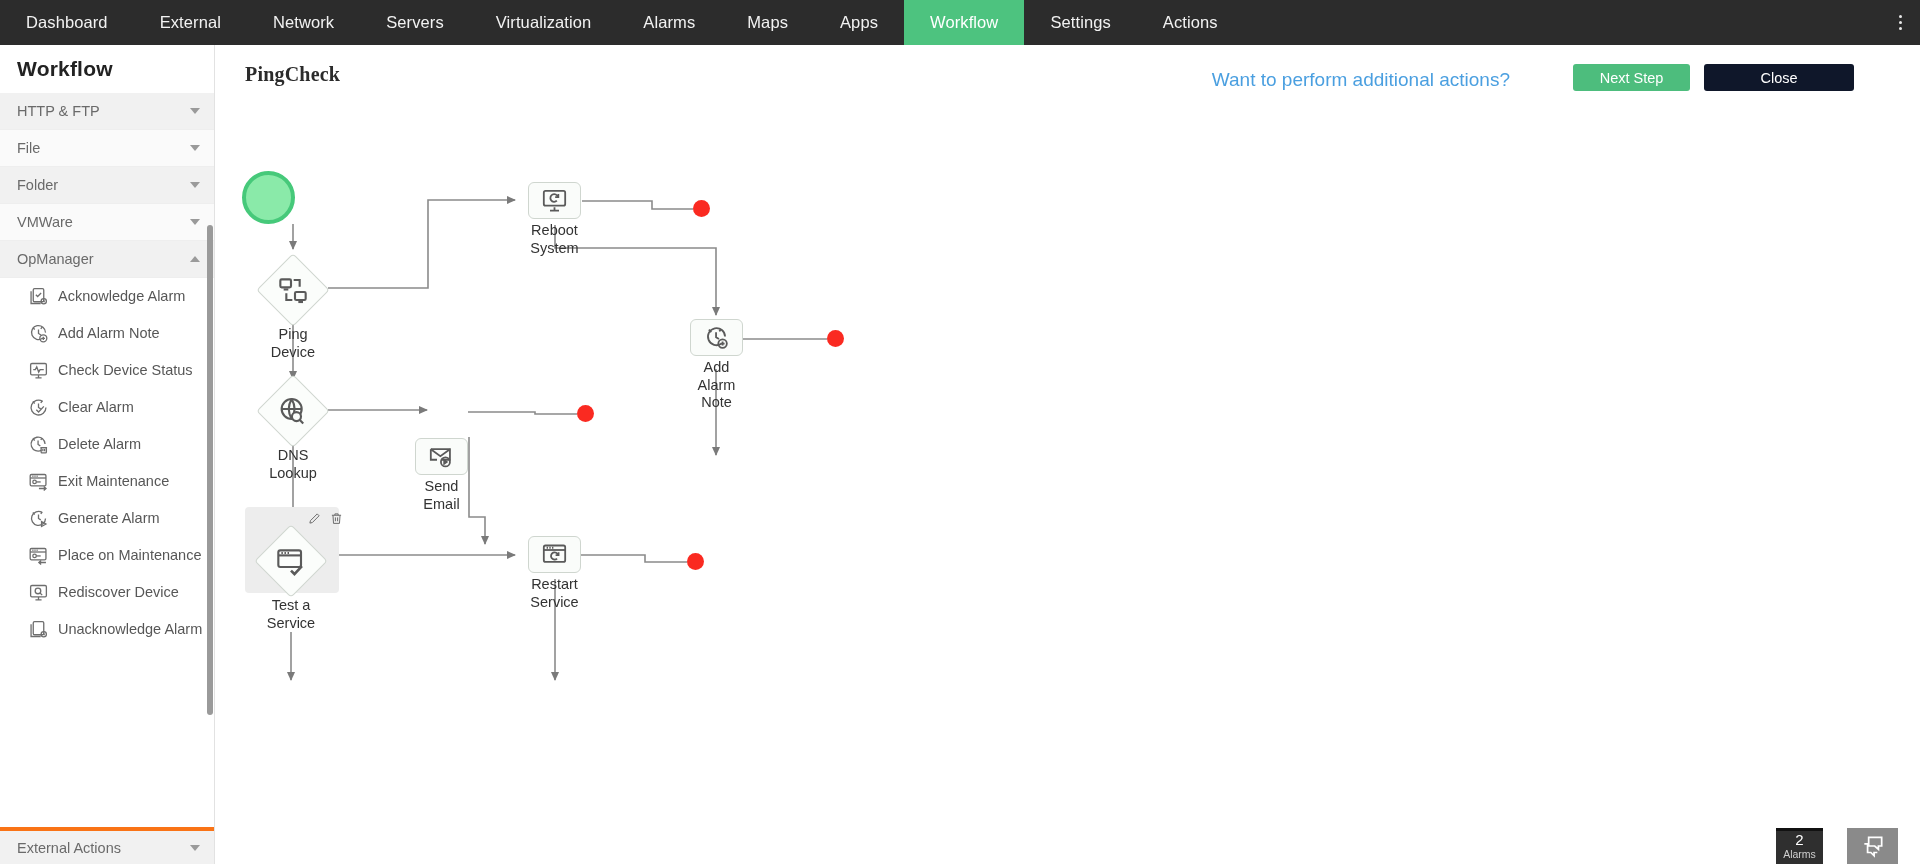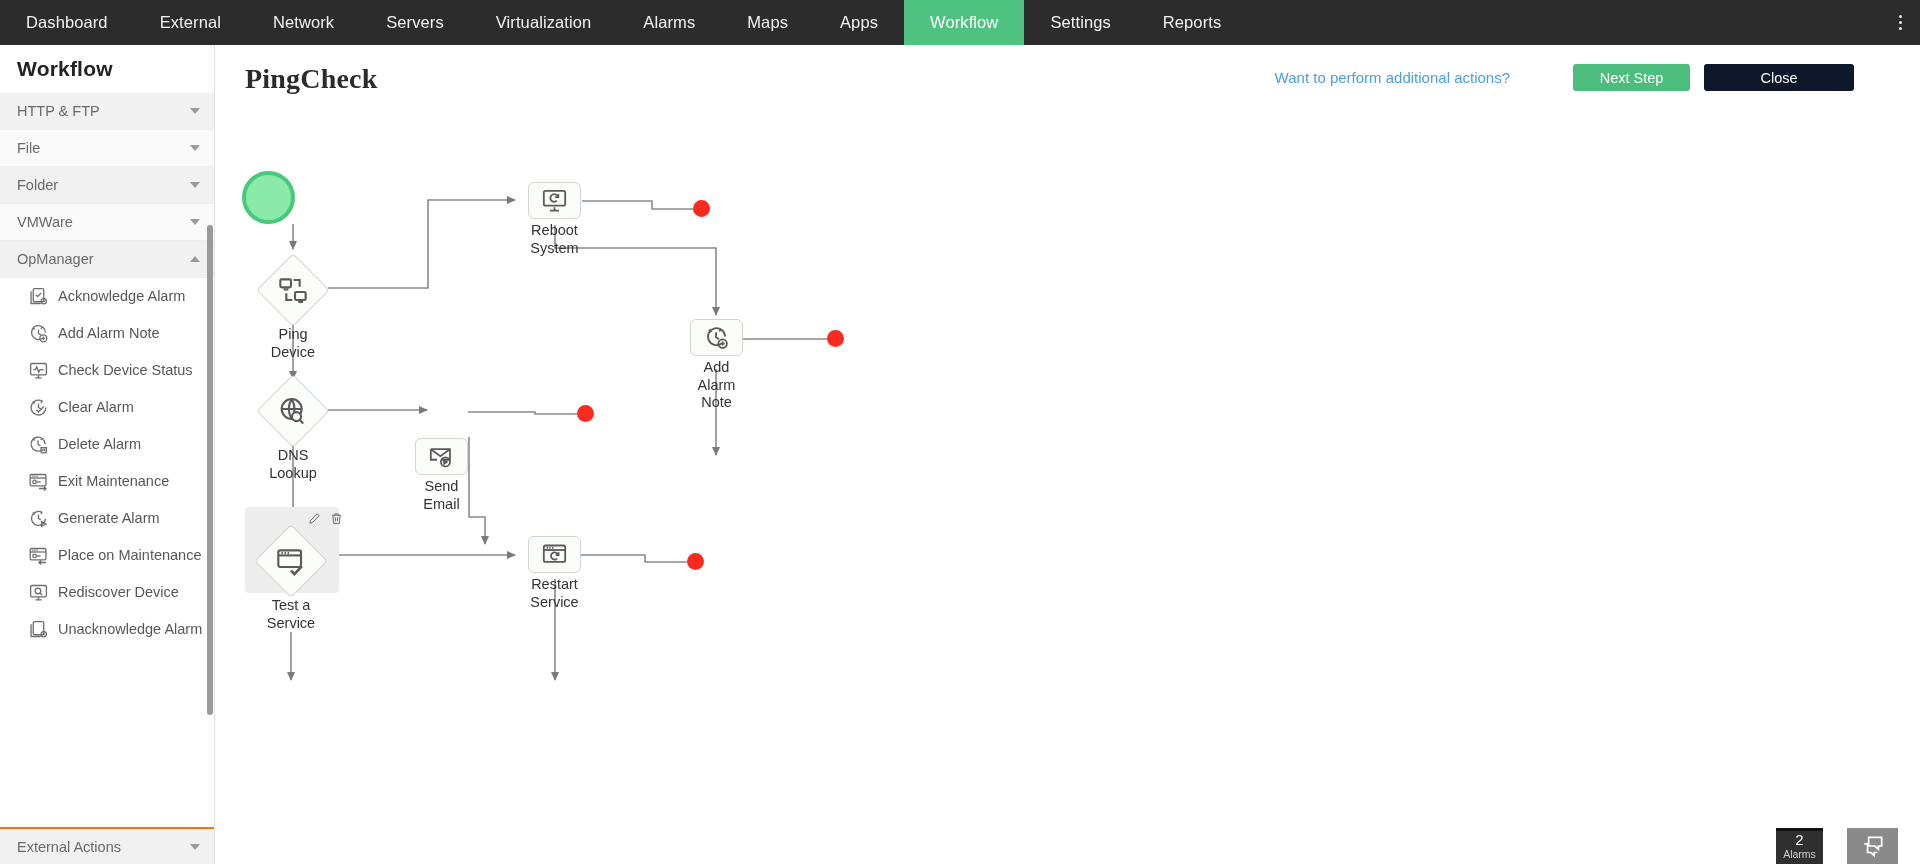--- a/index.html
+++ b/index.html
@@ -64,25 +64,25 @@
     position:absolute; right:1px; top:180px; width:6px; height:490px;
     background:#9a9a9a; border-radius:3px; cursor:pointer;
   }
 
   
   .content { position:absolute; top:45px; left:215px; width:1705px; height:819px; background:#fff; }
   .c-header { position:relative; height:62px; }
   .page-title {
     position:absolute; left:30px; top:18px;
     font-family:"Liberation Serif", serif;
-    font-size:28px; font-weight:bold; color:#2b2b2b; letter-spacing:.2px;
+    font-size:20px; font-weight:bold; color:#2b2b2b; letter-spacing:.2px;
   }
   .hdr-link {
     position:absolute; right:410px; top:24px;
-    font-size:15px; color:#4a9fe0; cursor:pointer; white-space:nowrap;
+    font-size:19px; color:#4a9fe0; cursor:pointer; white-space:nowrap;
   }
   .btn {
     position:absolute; top:19px; height:27px;
     display:flex; align-items:center; justify-content:center;
     border-radius:3px; font-size:14.5px; color:#fff; cursor:pointer;
     border:none; padding:0 10px;
   }
   .btn-next { right:230px; width:117px; background:#4dbd7d; }
   .btn-close { right:66px; width:150px; background:#0f172a; }
 
@@ -159,21 +159,21 @@
   <div class="nav-item">Dashboard</div>
   <div class="nav-item">External</div>
   <div class="nav-item">Network</div>
   <div class="nav-item">Servers</div>
   <div class="nav-item">Virtualization</div>
   <div class="nav-item">Alarms</div>
   <div class="nav-item">Maps</div>
   <div class="nav-item">Apps</div>
   <div class="nav-item active">Workflow</div>
   <div class="nav-item">Settings</div>
-  <div class="nav-item">Reports</div>
+  <div class="nav-item">Actions</div>
   <div class="nav-spacer"></div>
   <div class="nav-kebab">
       <i></i>
       <i></i>
       <i></i>
     </div>
 </div>
 
 <div class="sidebar">
   <div class="sb-title">Workflow</div>
@@ -318,21 +318,21 @@
       <svg viewBox="0 0 24 24" fill="none" stroke="currentColor" stroke-width="1.5">
         <rect x="6" y="3" width="12" height="15" rx="1.5"></rect>
           <path d="M3.5 6v14h11"></path>
         <circle cx="18" cy="17.5" r="3"></circle>
           <path d="M18 16v1.6l1.1.7"></path>
       </svg>
     </span>
     <span class="sb-label">Unacknowledge Alarm</span>
   </div>
 
-  <div class="sb-group shade-a" style="position:absolute;bottom:0;left:0;width:214px;border-top:2px solid #f97316;border-bottom:none;">
+  <div class="sb-group shade-a" style="position:absolute;bottom:0;left:0;width:214px;border-top:4px solid #f97316;border-bottom:none;">
     <span>External Actions</span>
     <span class="chev"></span>
   </div>
 
   <div class="sb-scrollbar"></div>
 </div>
 
 <div class="content">
 
   <div class="c-header">

